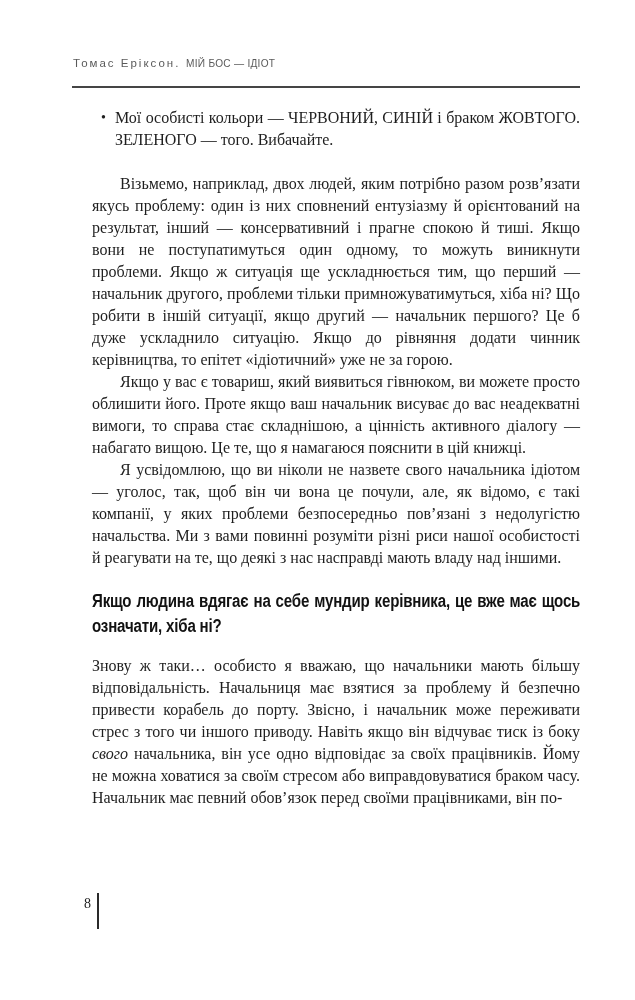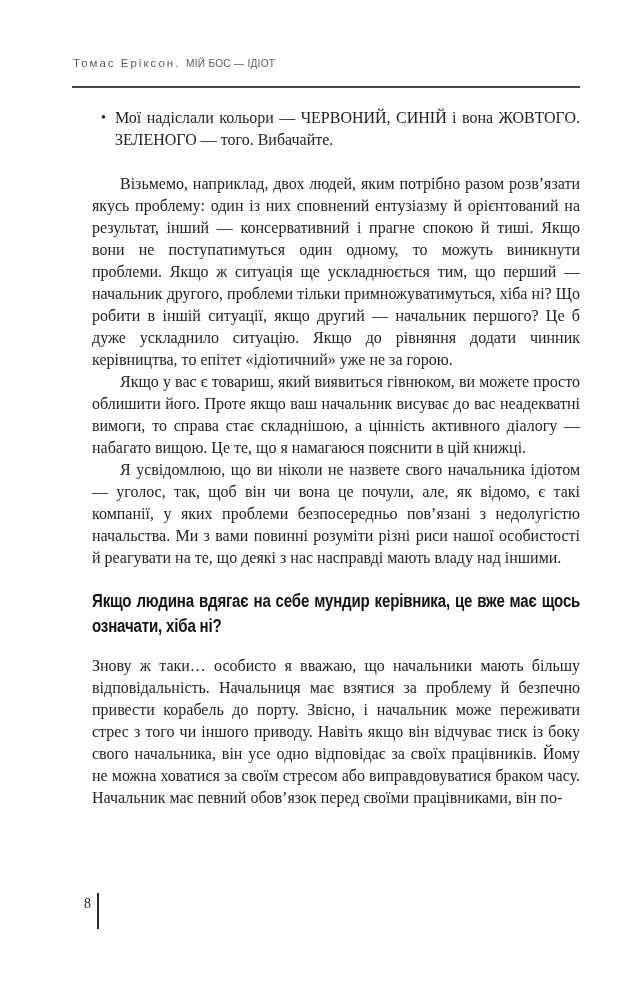--- a/index.html
+++ b/index.html
@@ -54,21 +54,21 @@
   .bullet { display: flex; margin: 0 0 22px 9px; }
   .bullet-marker { flex: 0 0 14px; font-size: 14px; line-height: 22px; }
   .bullet-text { flex: 1; }
   .caps {
     font-family: Liberation Serif, serif;
     font-size: 16px;
   }
 
   .para { margin: 0; text-indent: 28px; }
   .no-indent { text-indent: 0; }
-  .italic { }
+  .italic { font-style: italic; }
 
   .section-heading {
     width: 567px;
     transform: scaleX(0.861);
     transform-origin: left top;
     margin: 20px 0 16px 0;
     font-family: "Liberation Sans", sans-serif;
     font-weight: 700;
     font-size: 17.5px;
     line-height: 25px;
@@ -101,21 +101,21 @@
   <div class="running-header">
     <span class="rh-author">Томас Еріксон.</span><span class="rh-title">МІЙ БОС — ІДІОТ</span>
   </div>
 
   <div class="header-rule"></div>
 
   <div class="content">
 
     <div class="bullet">
       <span class="bullet-marker">•</span>
-      <span class="bullet-text"><span>Мої надіслали кольори — </span><span class="caps">ЧЕРВОНИЙ, СИНІЙ</span><span> і вона </span><span class="caps">ЖОВТОГО. ЗЕЛЕНОГО</span><span> — того. Вибачайте.</span></span>
+      <span class="bullet-text"><span>Мої особисті кольори — </span><span class="caps">ЧЕРВОНИЙ, СИНІЙ</span><span> і браком </span><span class="caps">ЖОВТОГО. ЗЕЛЕНОГО</span><span> — того. Вибачайте.</span></span>
     </div>
 
     <p class="para">Візьмемо, наприклад, двох людей, яким потрібно разом розв’язати якусь проблему: один із них сповнений ентузіазму й орієнтований на результат, інший — консервативний і прагне спокою й тиші. Якщо вони не поступатимуться один одному, то можуть виникнути проблеми. Якщо ж ситуація ще ускладнюється тим, що перший — начальник другого, проблеми тільки примножуватимуться, хіба ні? Що робити в іншій ситуації, якщо другий — начальник першого? Це б дуже ускладнило ситуацію. Якщо до рівняння додати чинник керівництва, то епітет «ідіотичний» уже не за горою.</p>
     <p class="para">Якщо у вас є товариш, який виявиться гівнюком, ви можете просто облишити його. Проте якщо ваш начальник висуває до вас неадекватні вимоги, то справа стає складнішою, а цінність активного діалогу — набагато вищою. Це те, що я намагаюся пояснити в цій книжці.</p>
     <p class="para">Я усвідомлюю, що ви ніколи не назвете свого начальника ідіотом — уголос, так, щоб він чи вона це почули, але, як відомо, є такі компанії, у яких проблеми безпосередньо пов’язані з недолугістю начальства. Ми з вами повинні розуміти різні риси нашої особистості й реагувати на те, що деякі з нас насправді мають владу над іншими.</p>
 
     <div class="section-heading">Якщо людина вдягає на себе мундир керівника, це вже має щось означати, хіба ні?</div>
 
     <p class="para no-indent"><span>Знову ж таки… особисто я вважаю, що начальники мають більшу відповідальність. Начальниця має взятися за проблему й безпечно привести корабель до порту. Звісно, і начальник може переживати стрес з того чи іншого приводу. Навіть якщо він відчуває тиск із боку </span><span class="italic">свого</span><span> начальника, він усе одно відповідає за своїх працівників. Йому не можна ховатися за своїм стресом або виправдовуватися браком часу. Начальник має певний обов’язок перед своїми працівниками, він по-</span></p>
 

